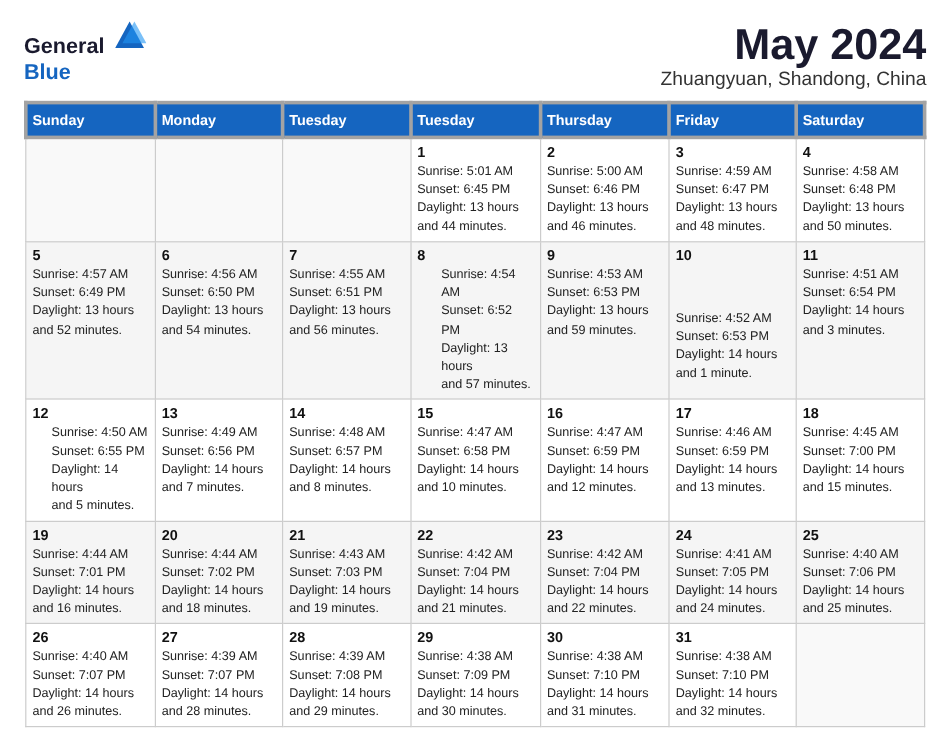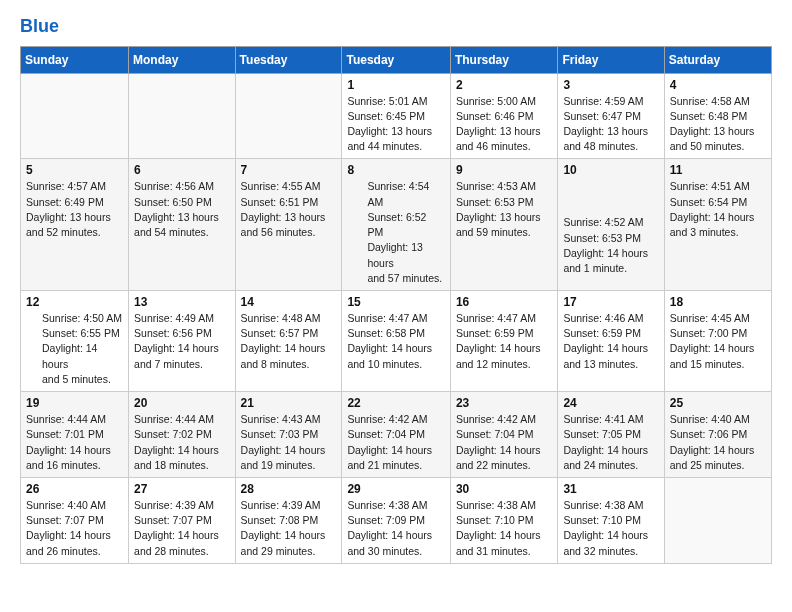--- a/index.html
+++ b/index.html
@@ -51,21 +51,21 @@
       margin-left: 10px;
       font-size: 11px;
     }
     .calendar thead tr th {
       background-color: #1565c0;
       color: #fff;
       padding: 6px 4px;
       text-align: left;
       font-size: 12px;
       font-weight: bold;
-      border: 1px solid #a3a3a3;
+      border: 3px solid #a3a3a3;
     }
     .calendar tbody tr td {
       border: 1px solid #ccc;
       padding: 4px 5px;
       vertical-align: top;
       width: 113px;
       min-height: 80px;
       background: #fff;
     }
     .calendar tbody tr:nth-child(even) td {
@@ -89,23 +89,34 @@
       padding: 0 10px 10px 10px;
     }
   </style>
 </head>
 <body>
 
 <div class="header">
   <div class="logo">
     <div>
       <div class="logo-text">
+        <span class="logo-general">General</span>
+        <svg class="logo-icon" viewBox="0 0 28 28">
+          <polygon points="14,2 26,24 2,24" fill="#1565c0"></polygon>
+          <polygon points="18,2 28,20 8,20" fill="#2196f3" opacity="0.6"></polygon>
+        </svg>
+      </div>
+      <div class="logo-text">
         <span class="logo-blue">Blue</span>
       </div>
     </div>
+  </div>
+  <div class="title-block">
+    <div class="main-title">May 2024</div>
+    <div class="subtitle">Zhuangyuan, Shandong, China</div>
   </div>
 </div>
 
 <div class="calendar-wrapper">
   <table class="calendar">
     <thead>
       <tr>
       <th>Sunday</th>
           <th>Monday</th>
           <th>Tuesday</th>

